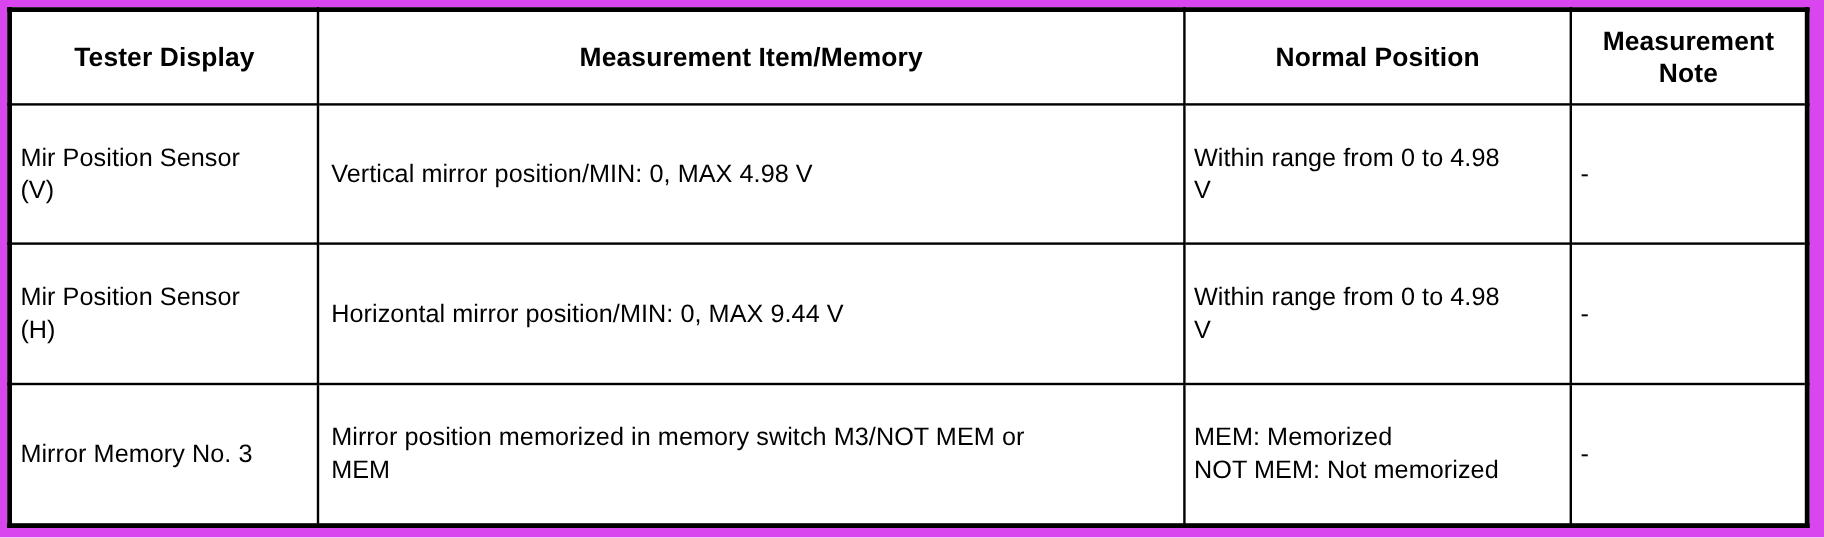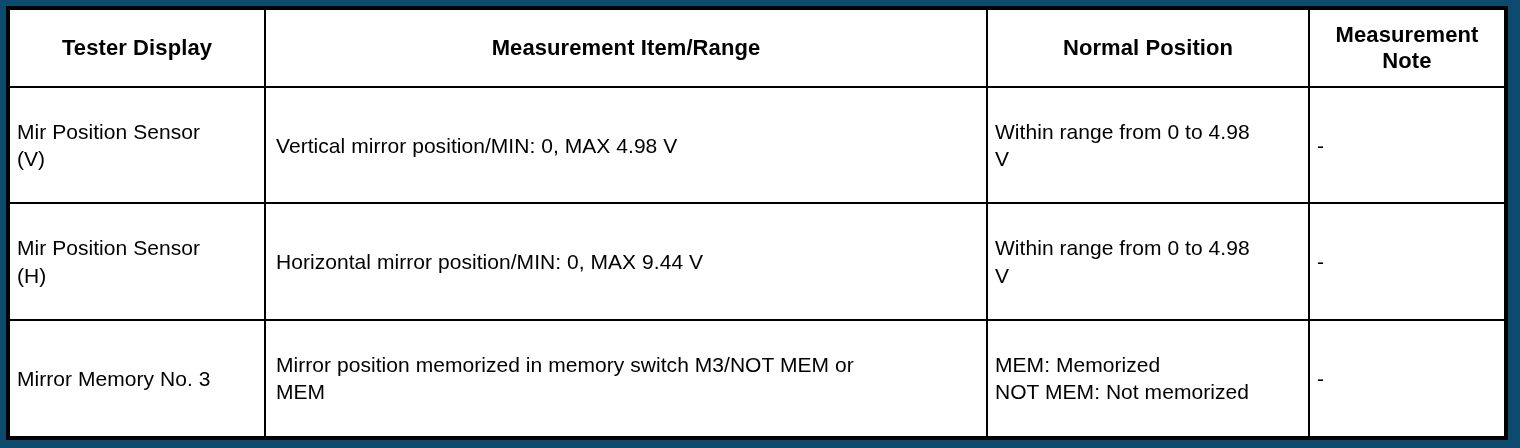--- a/index.html
+++ b/index.html
@@ -13,21 +13,21 @@
     height: 448px;
     font-family: "Liberation Sans", sans-serif;
     color: #000000;
     overflow: hidden;
   }
 
   .sheet {
     position: relative;
     width: 1520px;
     height: 448px;
-    background: #0c4a6e;
+    background: #d946ef;
   }
 
   table.spec-table {
     position: absolute;
     left: 6px;
     top: 6px;
     width: 1498px;
     height: 434px;
     border-collapse: collapse;
     table-layout: fixed;
@@ -86,21 +86,21 @@
   <table class="spec-table">
     <colgroup>
       <col class="c-tester">
       <col class="c-measure">
       <col class="c-normal">
       <col class="c-note">
     </colgroup>
     <thead>
       <tr>
         <th>Tester Display</th>
-        <th>Measurement Item/Range</th>
+        <th>Measurement Item/Memory</th>
         <th>Normal Position</th>
         <th style="white-space:pre-line;">Measurement
 Note</th>
       </tr>
     </thead>
     <tbody>
       <tr>
         <td class="cell-tester">Mir Position Sensor
 (V)</td>
         <td class="cell-measure">Vertical mirror position/MIN: 0, MAX 4.98 V</td>

